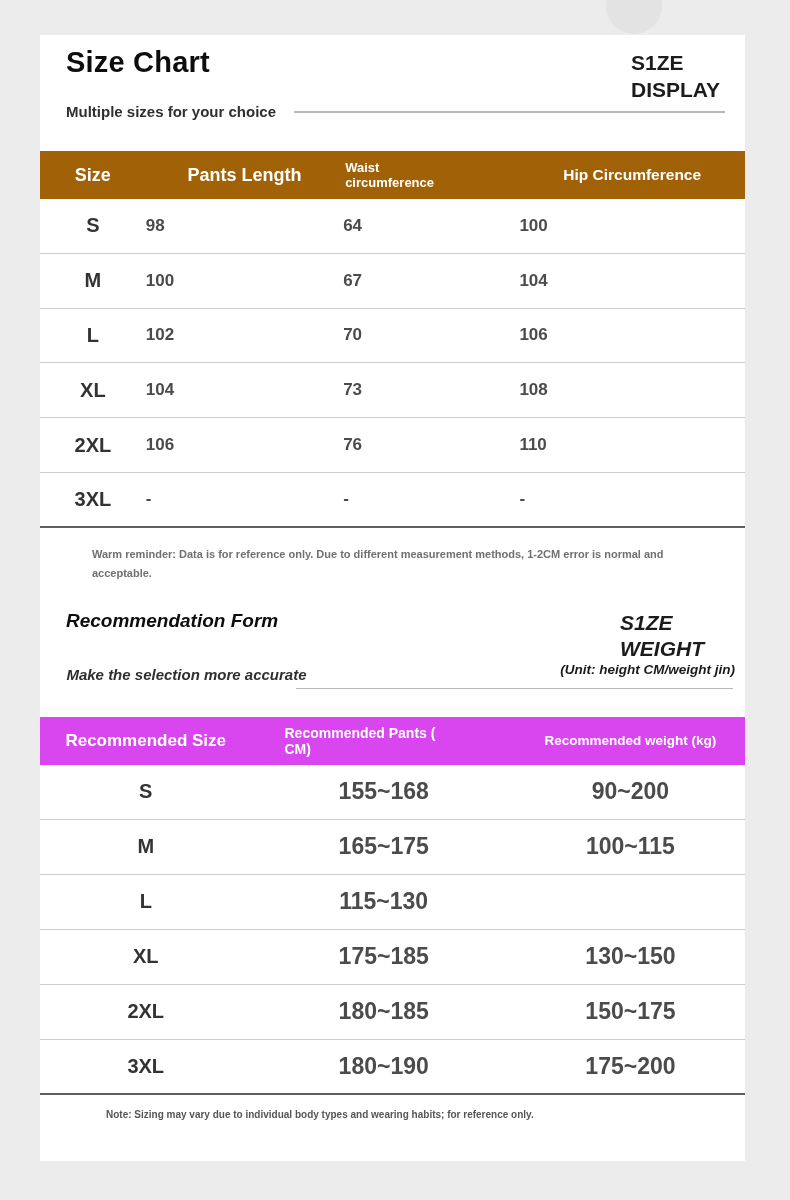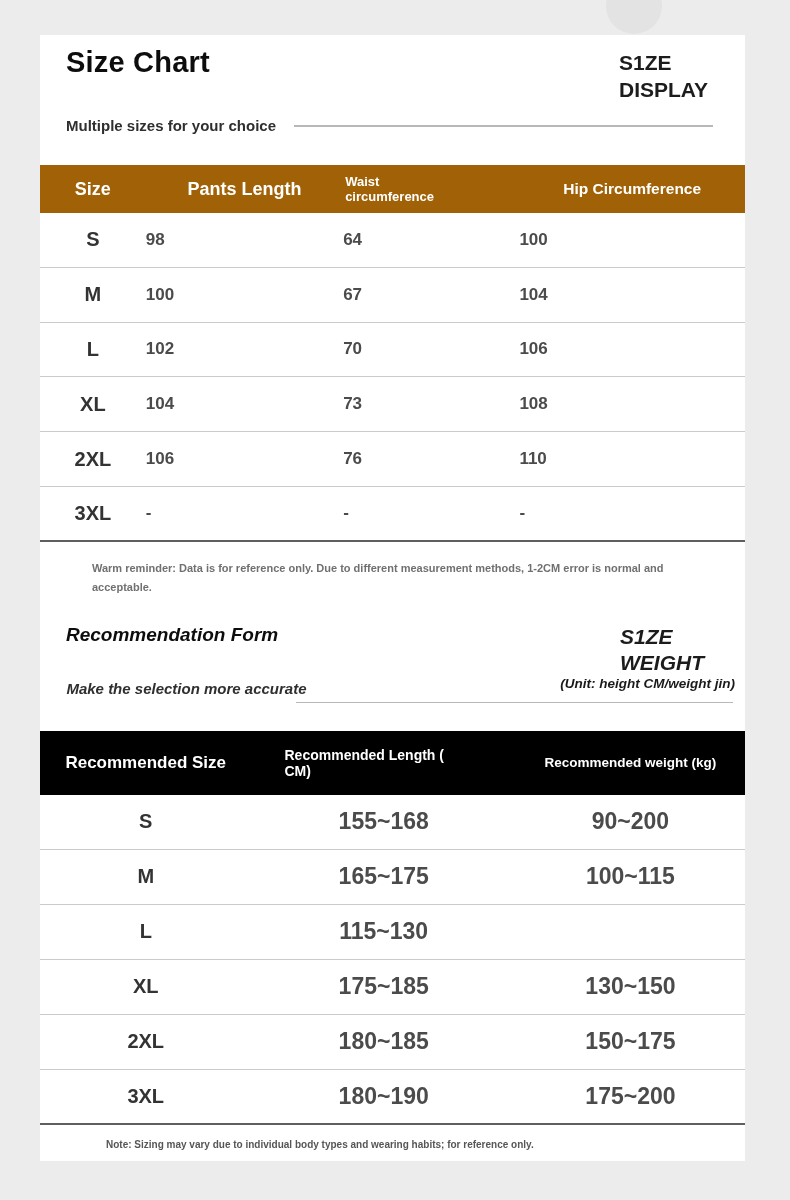--- a/index.html
+++ b/index.html
@@ -11,25 +11,25 @@
     overflow:hidden;
   }
   .card {
     position:absolute; left:40px; top:35px; width:705px; height:1126px;
     background:#ffffff; z-index:1;
   }
   .corner-circle {
     position:absolute; left:606px; top:-22px; width:56px; height:56px;
     border-radius:50%; background:#e3e3e3; z-index:3;
   }
-  .card-top { padding:10px 26px 0 26px; }
+  .card-top { padding:10px 14px 0 26px; }
   .title-row { display:flex; justify-content:space-between; }
   .page-title { font-size:29px; font-weight:bold; color:#0d0d0d; line-height:34px; letter-spacing:0.2px; }
   .badge { width:100px; margin-top:4px; font-size:21px; font-weight:600; color:#1c1c1c; line-height:27px; }
-  .subtitle-row { display:flex; align-items:center; margin-top:14px; }
+  .subtitle-row { display:flex; align-items:center; }
   .subtitle { font-size:15px; font-weight:bold; color:#2f2f2f; white-space:nowrap; }
   .rule { flex:1; height:2px; background:#b8b8b8; margin-left:18px; margin-right:6px; }
 
   
   .t1 { margin-top:31px; width:100%; }
   .t1 .thead, .t1 .trow {
     display:grid;
     grid-template-columns:15% 28% 25% 32%;
     align-items:center;
   }
@@ -52,21 +52,21 @@
   .rec-subtitle { position:absolute; left:24px; top:56px; width:245px; text-align:center; font-size:15px; font-weight:bold; color:#2f2f2f; line-height:20px; }
   .rule2 { position:absolute; left:256px; right:12px; top:79px; height:1px; background:#b8b8b8; }
 
   
   .t2 { margin-top:8px; width:100%; }
   .t2 .thead, .t2 .trow {
     display:grid;
     grid-template-columns:30% 37.5% 32.5%;
     align-items:center;
   }
-  .t2 .thead { height:64px; background:#000000; color:#ffffff; }
+  .t2 .thead { height:48px; background:#d946ef; color:#ffffff; }
   .t2 .thead .c0 { font-size:17px; font-weight:bold; text-align:center; }
   .t2 .thead .c1 { font-size:14px; font-weight:bold; text-align:left; line-height:16px; padding:0 70px 0 33px; }
   .t2 .thead .c2 { font-size:13.5px; font-weight:bold; text-align:center; }
   .t2 .trow { height:55px; border-bottom:1px solid #cbcbcb; }
   .t2 .trow:last-child { border-bottom:2px solid #5f5f5f; }
   .t2 .trow .c0 { font-size:20px; font-weight:bold; color:#333333; text-align:center; }
   .t2 .trow .c1, .t2 .trow .c2 { font-size:23px; font-weight:bold; color:#4b4b4b; text-align:center; }
 
   .note { padding:10px 18px 0 66px; font-size:10px; font-weight:bold; color:#565656; line-height:19.5px; }
 </style>
@@ -143,21 +143,21 @@
       <div>WEIGHT</div>
     </div>
     <div class="unit-note">(Unit: height CM/weight jin)</div>
     <div class="rec-subtitle">Make the selection more accurate</div>
     <div class="rule2"></div>
   </div>
 
   <div class="t2">
     <div class="thead">
       <div class="c0">Recommended Size</div>
-      <div class="c1">Recommended Length ( CM)</div>
+      <div class="c1">Recommended Pants ( CM)</div>
       <div class="c2">Recommended weight (kg)</div>
     </div>
     <div class="trow">
       <div class="c0">S</div>
       <div class="c1">155~168</div>
       <div class="c2">90~200</div>
     </div>
     <div class="trow">
       <div class="c0">M</div>
       <div class="c1">165~175</div>

